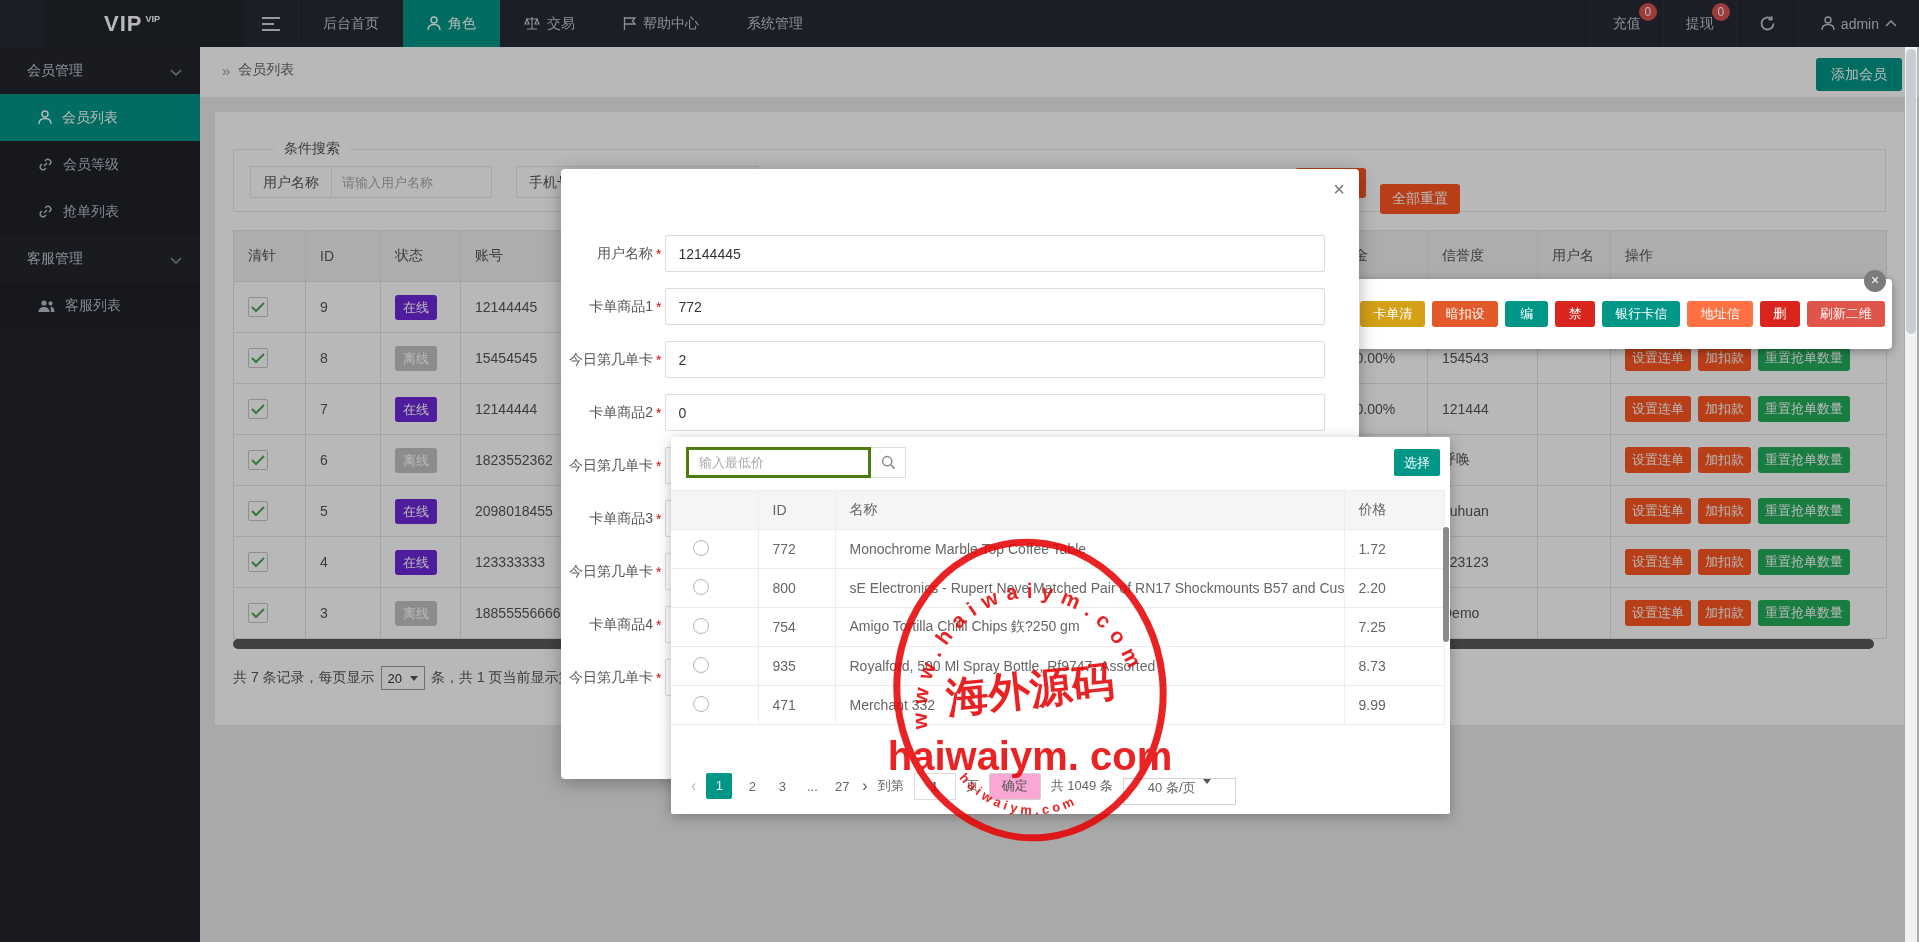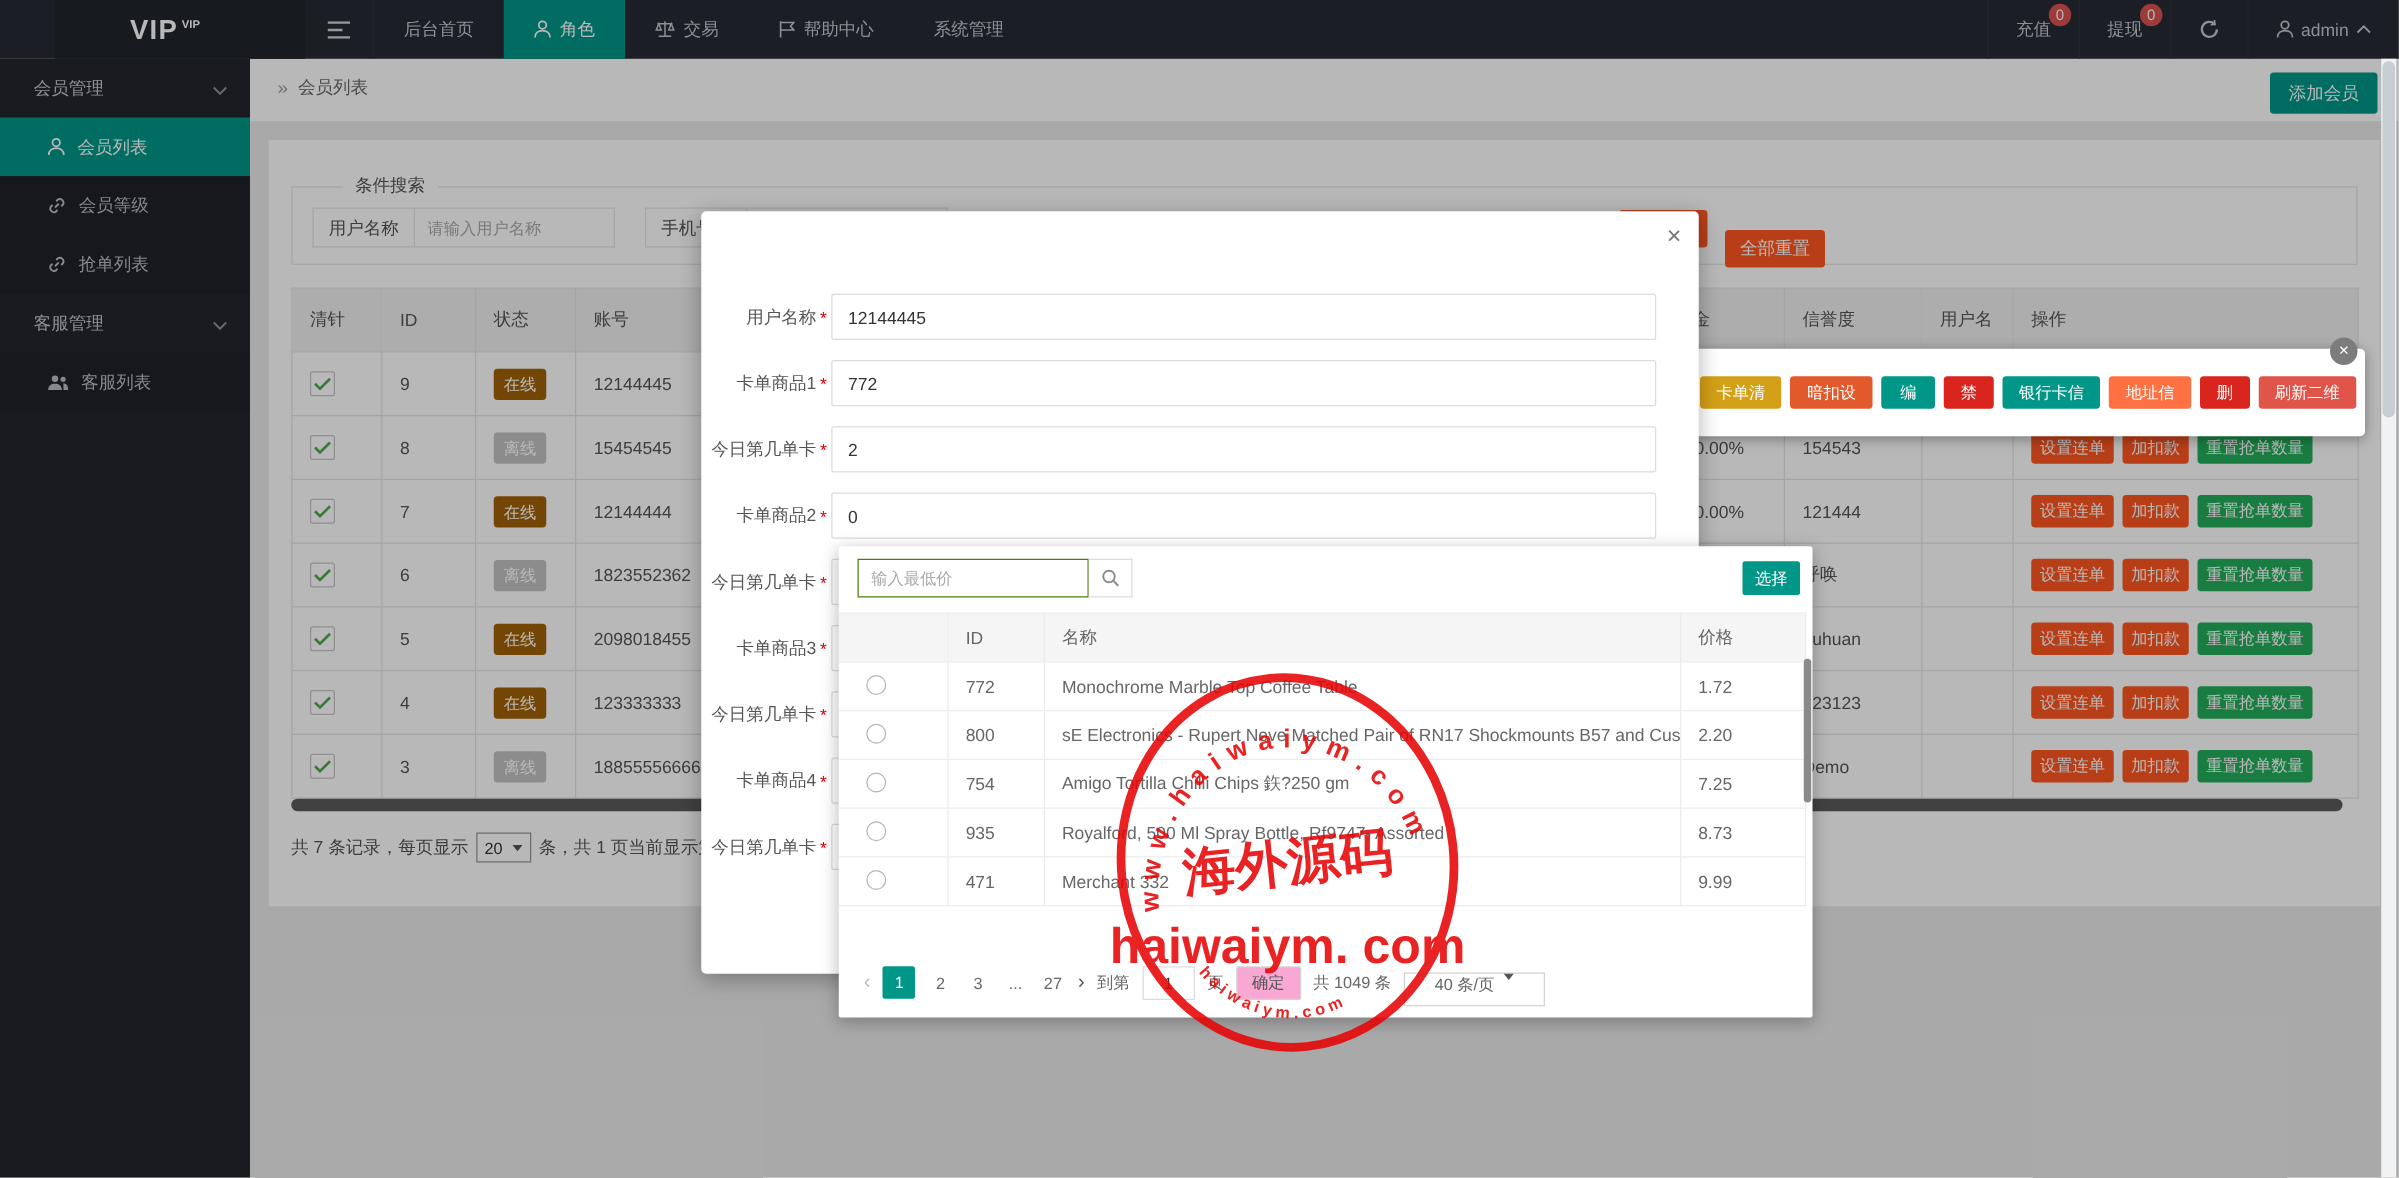--- a/index.html
+++ b/index.html
@@ -37,21 +37,21 @@
   .s-label { height:32px; line-height:30px; padding:0 12px; border:1px solid #e6e6e6; background:#fff; font-size:14px; color:#555; }
   .s-input { height:32px; width:160px; border:1px solid #e6e6e6; border-left:none; padding:0 10px; font-size:13px; color:#333; outline:none; }
   .s-input::placeholder { color:#aaa; }
   .btn-orange { height:30px; padding:0 12px; background:#ff5722; border:none; border-radius:3px; color:#fff; font-size:14px; cursor:pointer; }
   
   table.tbl { position:absolute; left:233px; top:230px; width:1653px; border-collapse:collapse; table-layout:fixed; background:#fff; }
   table.tbl th, table.tbl td { border:1px solid #e3e3e3; height:51px; padding:0 0 0 14px; text-align:left; font-weight:normal; font-size:14px; color:#555; overflow:hidden; white-space:nowrap; }
   table.tbl th { background:#f0f0f0; }
   .chk { width:20px; height:20px; border:1px solid #c6c6c6; border-radius:2px; background:#fff; display:inline-flex; align-items:center; justify-content:center; cursor:pointer; }
   .badge { display:inline-block; min-width:42px; padding:0 6px; height:25px; line-height:25px; border-radius:3px; color:#fff; font-size:13px; text-align:center; }
-  .badge.on { background:#a16207; } .badge.off { background:#c2c2c2; }
+  .badge.on { background:#6d28d9; } .badge.off { background:#c2c2c2; }
   .rbtn { display:inline-block; height:26px; line-height:26px; padding:0 7px; border-radius:3px; color:#fff; font-size:13px; margin-right:7px; border:none; cursor:pointer; }
   .c-orange { background:#ff5722; } .c-green { background:#23ad5b; } .c-gold { background:#d4a017; }
   .c-orange2 { background:#e25a2c; } .c-teal { background:#009688; } .c-red { background:#d9251d; }
   .c-orange3 { background:#ff7043; } .c-salmon { background:#e0554a; }
   .hscroll { position:absolute; left:233px; top:639px; width:1641px; height:10px; background:#5a5a5a; border-radius:5px; cursor:pointer; }
   .tfoot { position:absolute; left:233px; top:666px; display:flex; align-items:center; gap:6px; font-size:14px; color:#555; }
   .mini-select { display:inline-flex; align-items:center; gap:8px; border:1px solid #999; background:#fff; height:24px; padding:0 6px; font-size:13px; color:#333; cursor:pointer; }
   .mini-select .tri { width:0; height:0; border-left:4px solid transparent; border-right:4px solid transparent; border-top:5px solid #555; }
   
   .vscroll { position:absolute; right:2px; top:47px; width:12px; height:895px; background:#f1f2f4; z-index:15; }
@@ -66,21 +66,21 @@
   .modal { position:absolute; left:561px; top:169px; width:798px; height:610px; background:#fff; border-radius:4px; box-shadow:0 4px 18px rgba(0,0,0,0.3); z-index:30; }
   .modal-head { height:43px; line-height:43px; padding-left:20px; font-size:15px; color:#333; border-bottom:1px solid #eee; }
   .modal-close { position:absolute; right:14px; top:9px; font-size:20px; color:#757575; cursor:pointer; }
   .mfield { position:absolute; left:0; display:flex; align-items:center; }
   .mlabel { width:92px; text-align:right; font-size:14px; color:#555; }
   .req { color:#e60000; margin:0 4px 0 3px; font-size:14px; }
   .minput { width:660px; height:37px; border:1px solid #dcdcdc; border-radius:2px; padding:0 12px; font-size:14px; color:#333; outline:none; }
   
   .picker { position:absolute; left:671px; top:437px; width:779px; height:377px; background:#fff; border-radius:2px; box-shadow:0 3px 14px rgba(0,0,0,0.28); z-index:40; }
   .pk-search { position:absolute; left:15px; top:10px; display:flex; }
-  .pk-input { width:185px; height:31px; border:1px solid #4d7c0f; padding:0 10px; font-size:13px; color:#333; outline:none; }
+  .pk-input { width:185px; height:31px; border:3px solid #4d7c0f; padding:0 10px; font-size:13px; color:#333; outline:none; }
   .pk-input::placeholder { color:#aaa; }
   .pk-mag { width:35px; height:31px; border:1px solid #dcdcdc; border-left:none; background:#fff; display:flex; align-items:center; justify-content:center; cursor:pointer; }
   .pk-select { position:absolute; right:10px; top:12px; width:46px; height:27px; background:#009688; border:none; border-radius:2px; color:#fff; font-size:13px; cursor:pointer; }
   table.pk-tbl { position:absolute; left:0; top:53px; width:773px; border-collapse:collapse; table-layout:fixed; }
   table.pk-tbl th { background:#f5f5f5; font-weight:normal; }
   table.pk-tbl th, table.pk-tbl td { border:1px solid #ececec; border-left:none; border-right:1px solid #ececec; height:39px; padding:0 0 0 14px; font-size:14px; color:#666; text-align:left; overflow:hidden; white-space:nowrap; }
   table.pk-tbl th:first-child, table.pk-tbl td:first-child { border-left:none; }
   .radio { display:inline-block; width:16px; height:16px; border:1px solid #b5b5b5; border-radius:50%; background:#fff; margin-left:22px; cursor:pointer; }
   .pk-vscroll { position:absolute; right:1px; top:90px; width:6px; height:115px; background:#8a8a8a; border-radius:3px; cursor:pointer; }
   .pk-page { position:absolute; left:20px; top:330px; display:flex; align-items:center; gap:10px; font-size:13px; color:#666; }

